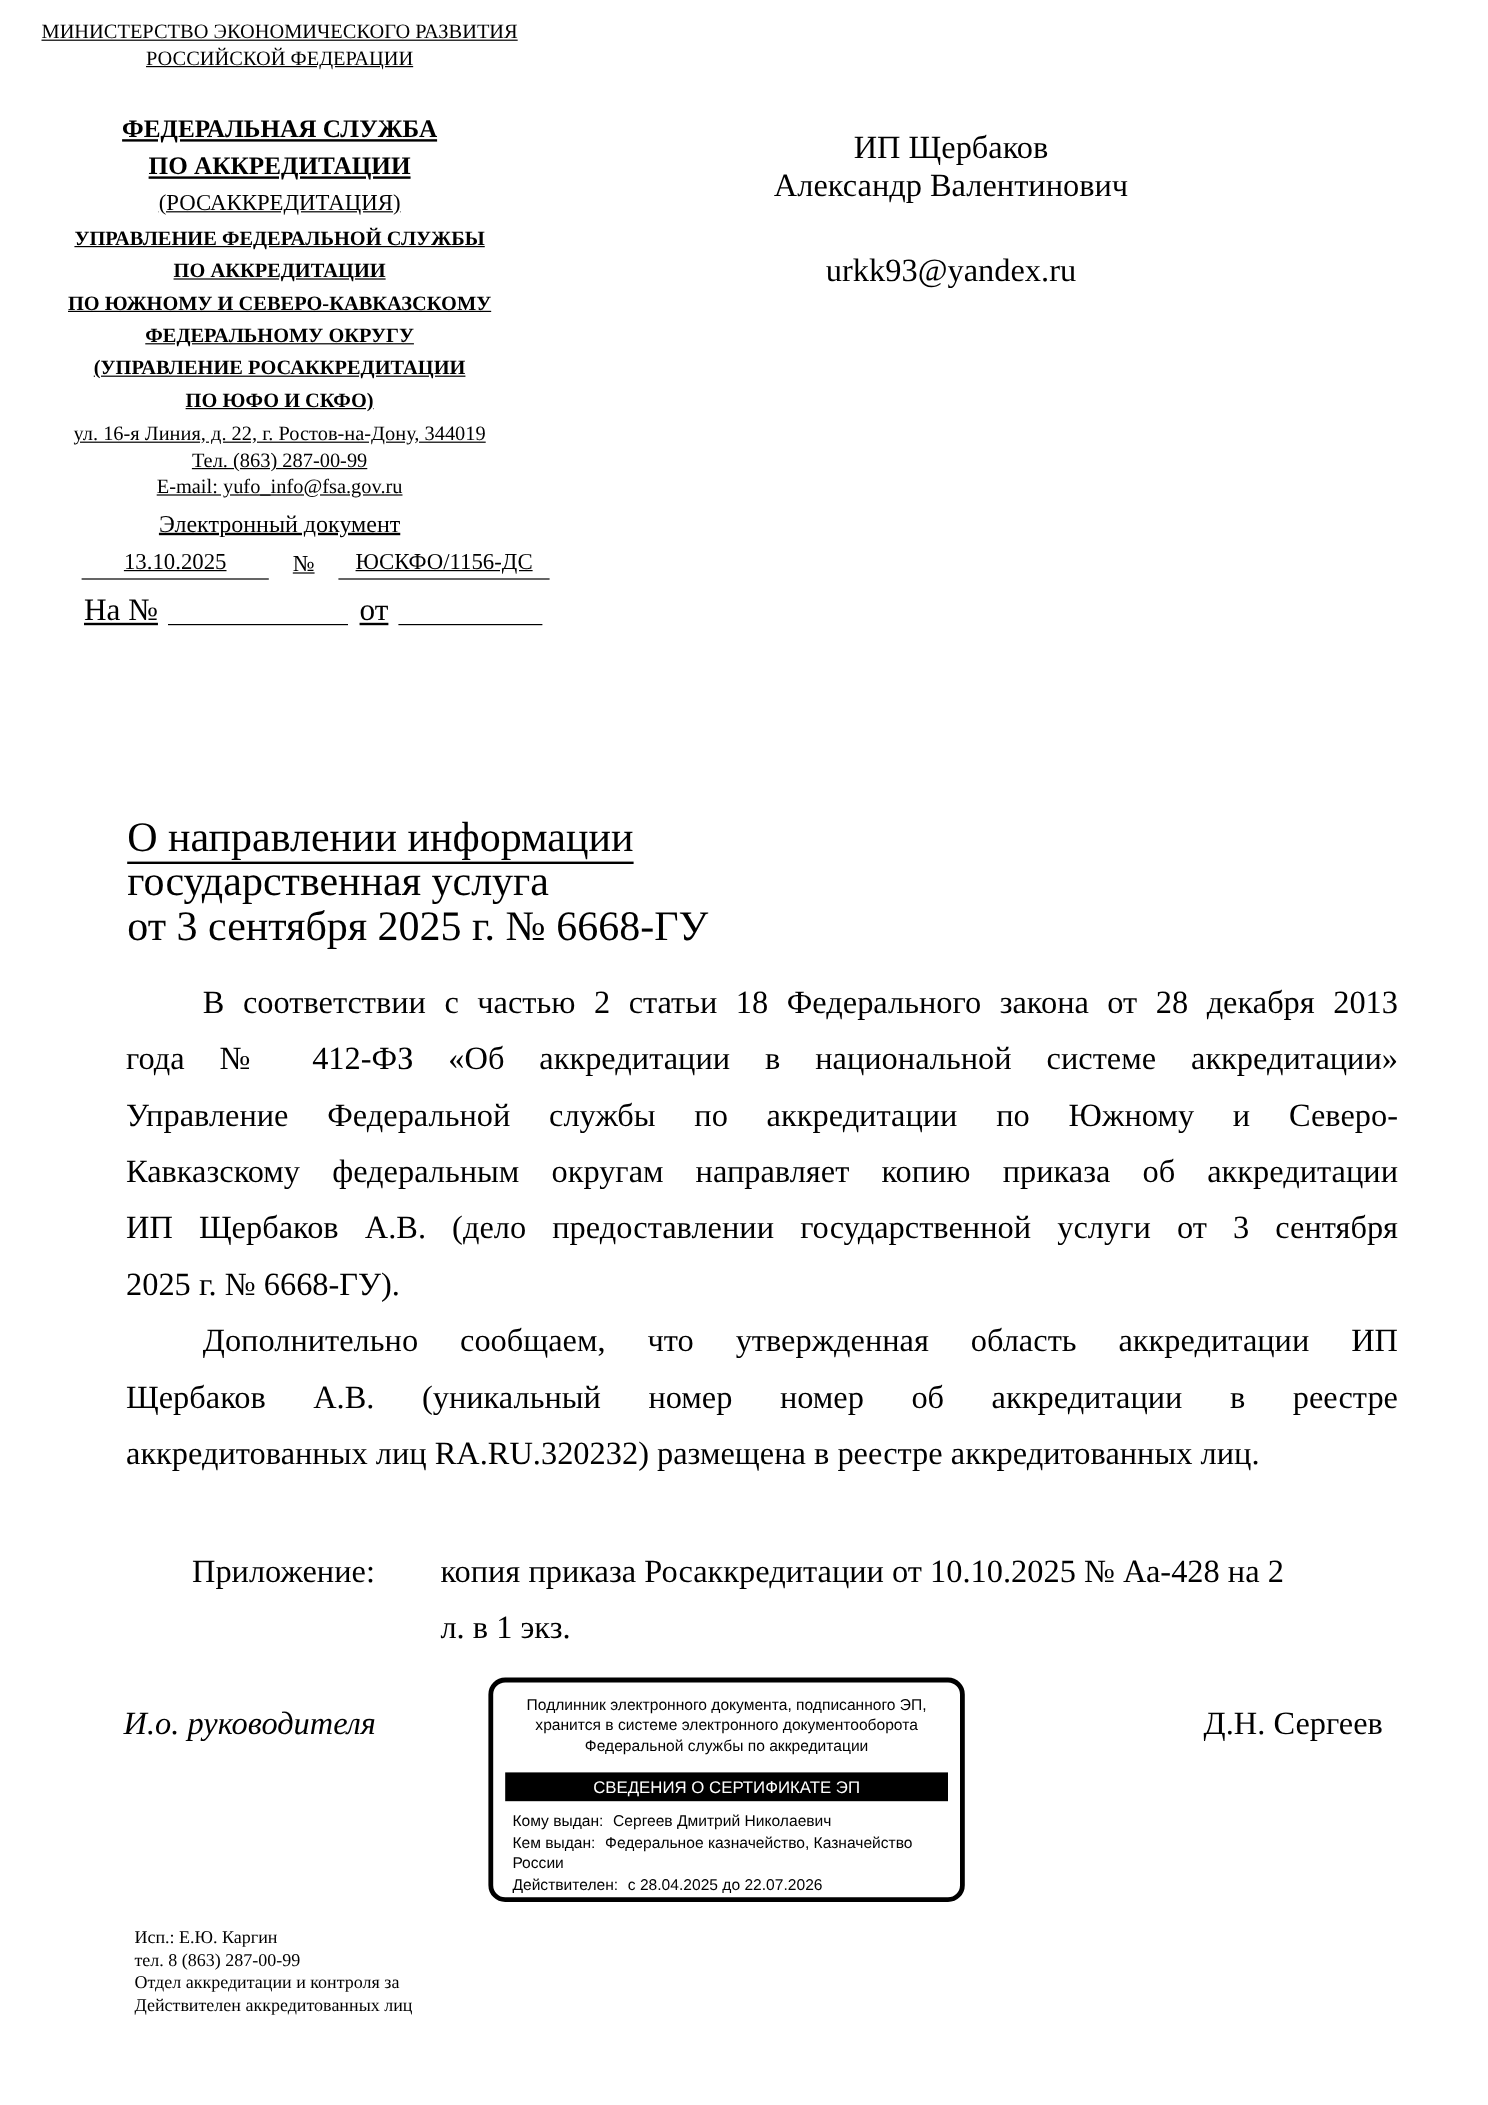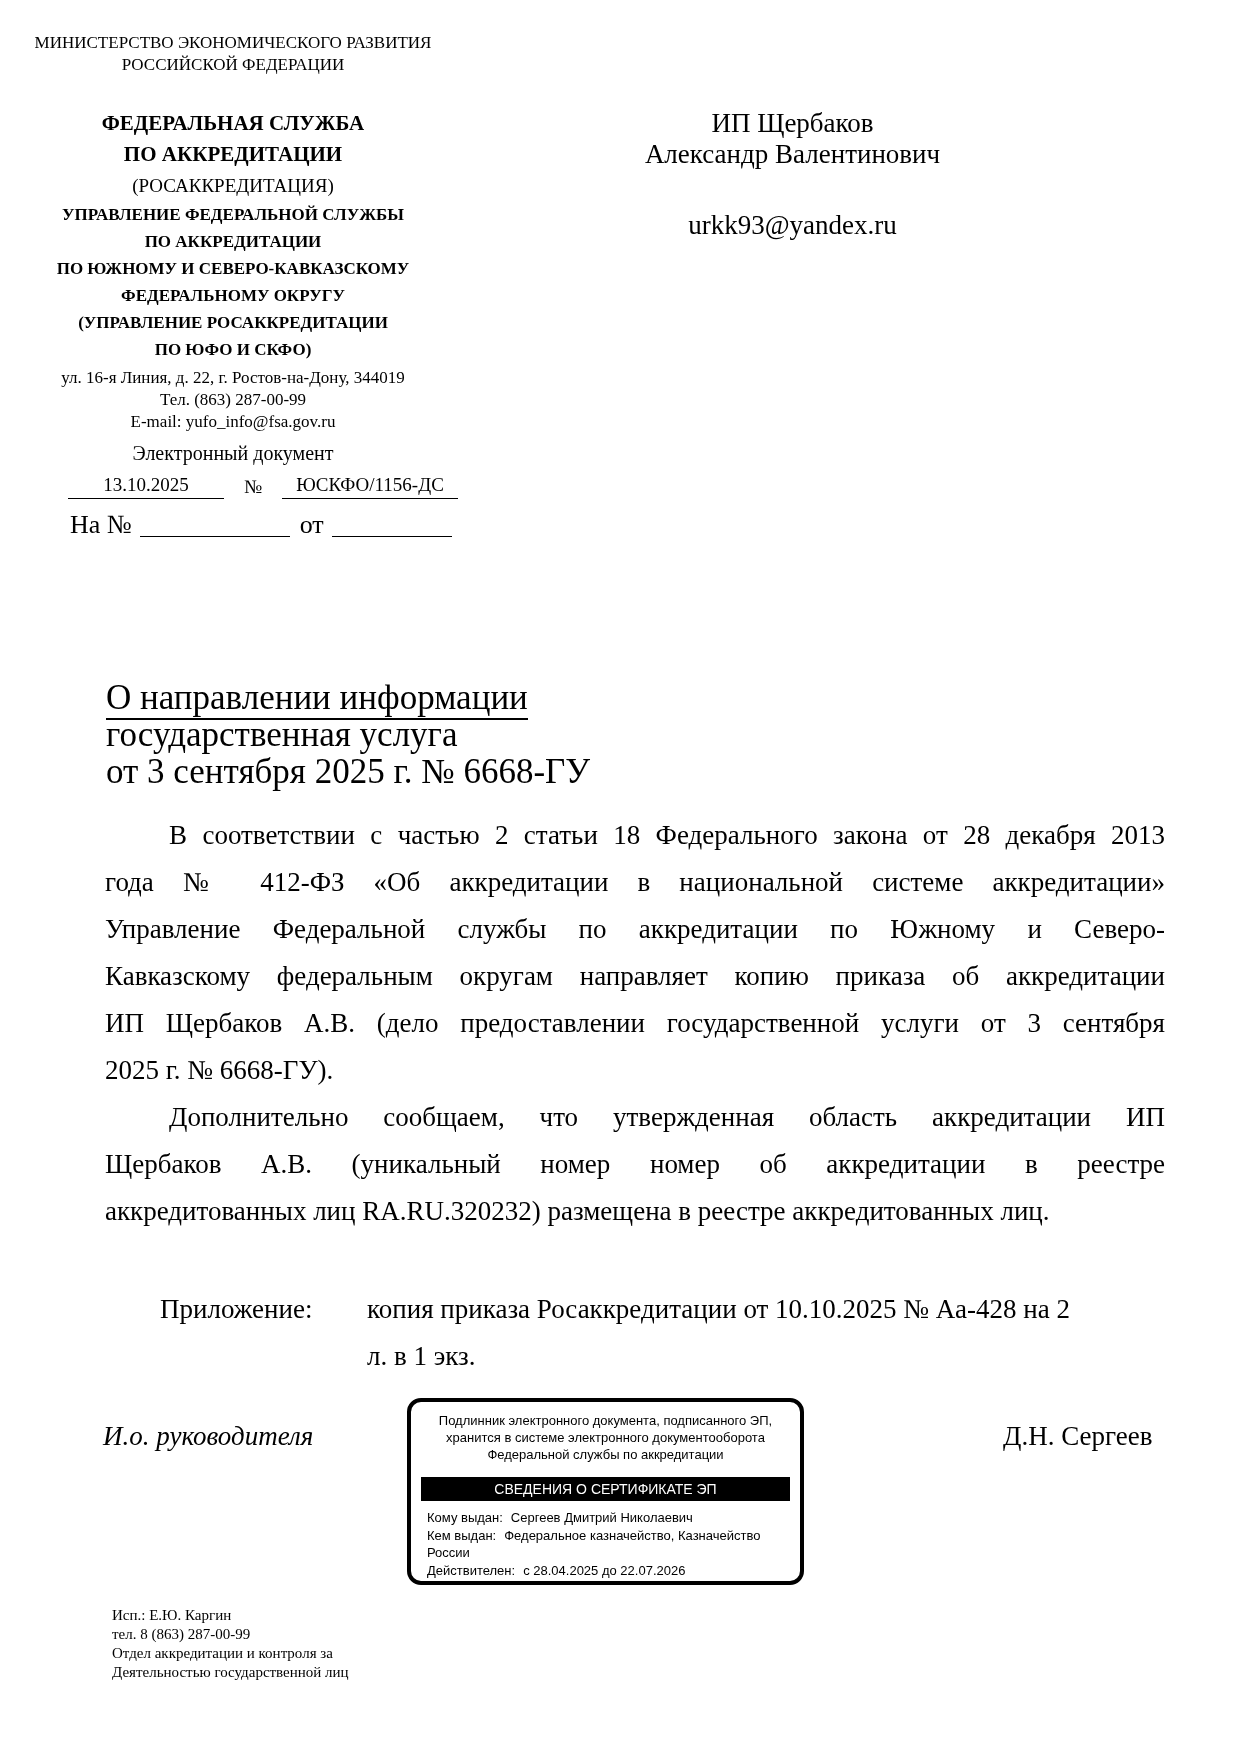--- a/index.html
+++ b/index.html
@@ -5,21 +5,21 @@
   * { margin:0; padding:0; box-sizing:border-box; }
   body { background:#888; }
   .page {
     position:relative; width:1240px; height:1754px; margin:0 auto;
     background:#ffffff; color:#000;
     font-family:"Liberation Serif","DejaVu Serif",serif;
     overflow:hidden;
   }
 
   
-  .header-left { position:absolute; left:8px; top:32px; width:450px; text-align:center; }
+  .header-left { position:absolute; left:8px; top:16px; width:450px; text-align:center;text-decoration:underline; }
   .ministry   { font-size:17px; line-height:22px; }
   .service    { margin-top:32px; font-size:21px; font-weight:bold; line-height:31px; }
   .service-short { font-size:19px; font-weight:normal; line-height:31px; }
   .department { font-size:17px; font-weight:bold; line-height:27px; }
   .contact    { margin-top:4px; font-size:17px; line-height:22px; }
   .doc-type   { margin-top:8px; font-size:20px; line-height:24px; }
 
   .doc-row { margin:8px 0 0 60px; font-size:19px; line-height:24px; text-align:left; display:flex; align-items:flex-end;gap:12px; }
   .u-field { display:inline-block; border-bottom:1px solid #000; text-align:center; padding-bottom:1px; }
   .u-date  { width:165px; }
@@ -167,16 +167,16 @@
       <div>
         <span class="lbl">Действителен:</span><span>с 28.04.2025 до 22.07.2026</span>
       </div>
     </div>
   </div>
 
   <div class="footer">
     <div>Исп.: Е.Ю. Каргин</div>
     <div>тел. 8 (863) 287-00-99</div>
     <div>Отдел аккредитации и контроля за</div>
-    <div>Деятельностью государственной лиц</div>
+    <div>Действителен аккредитованных лиц</div>
   </div>
 
 </div>
 
 </body></html>

